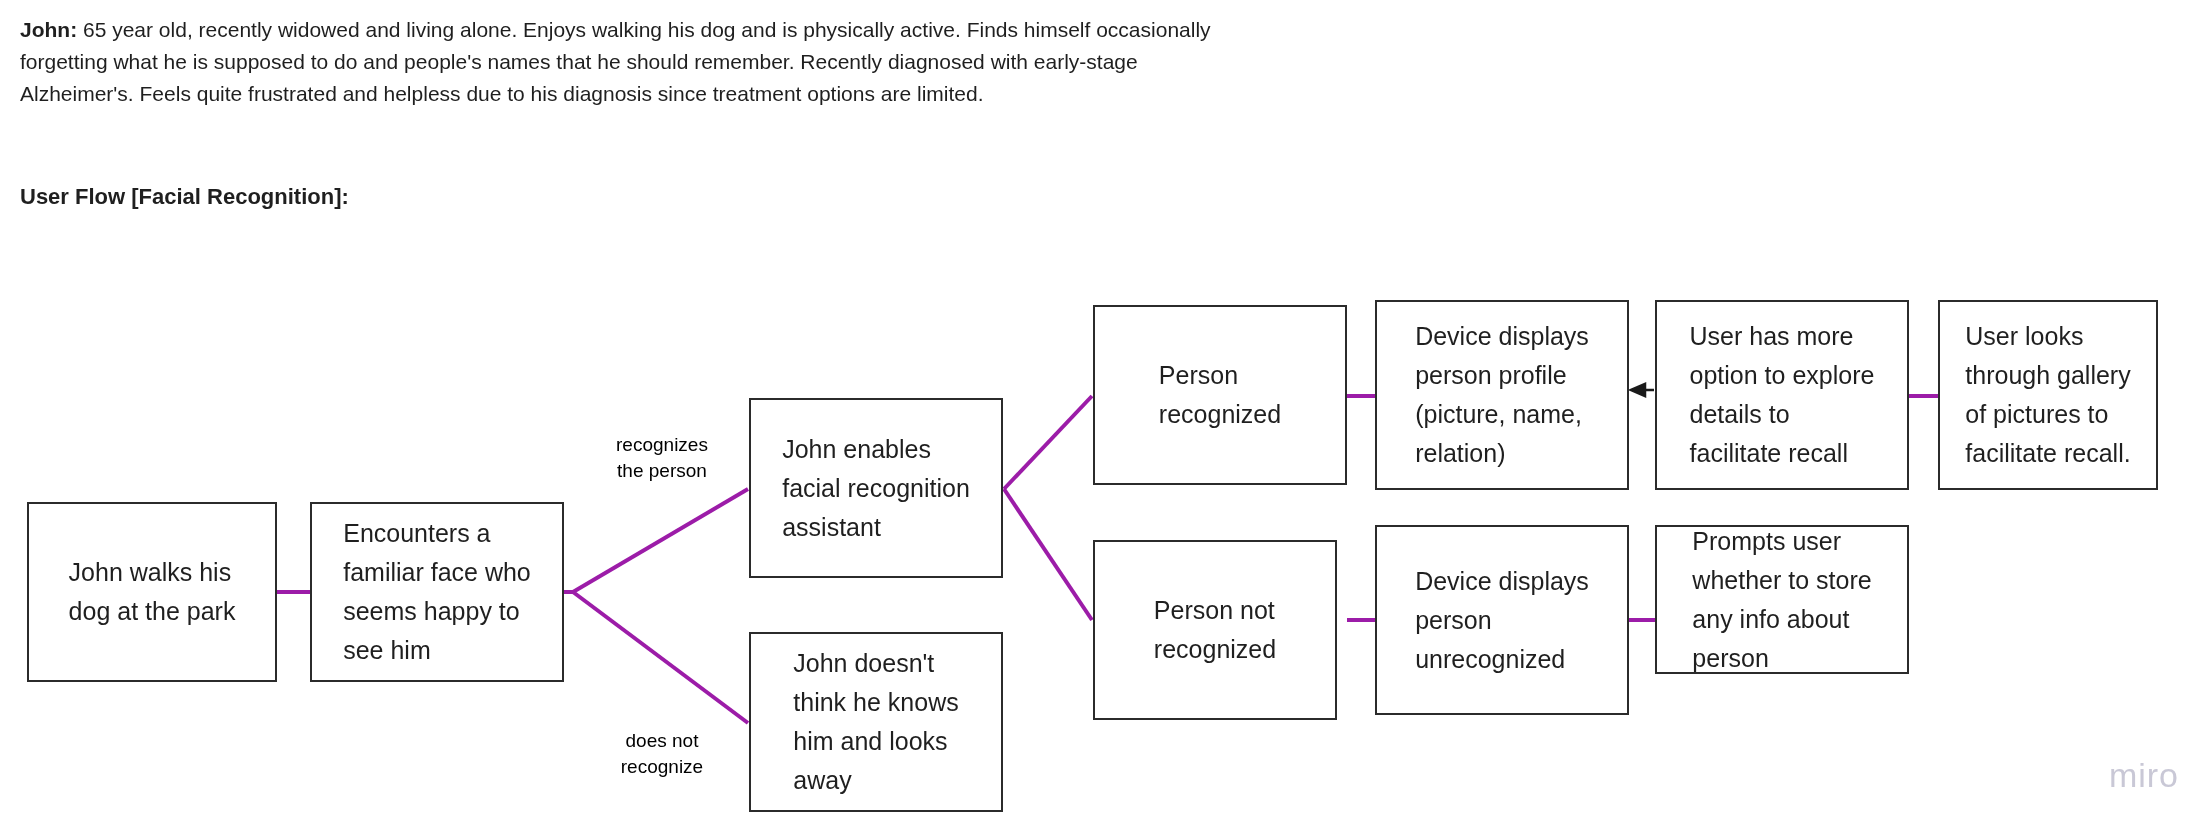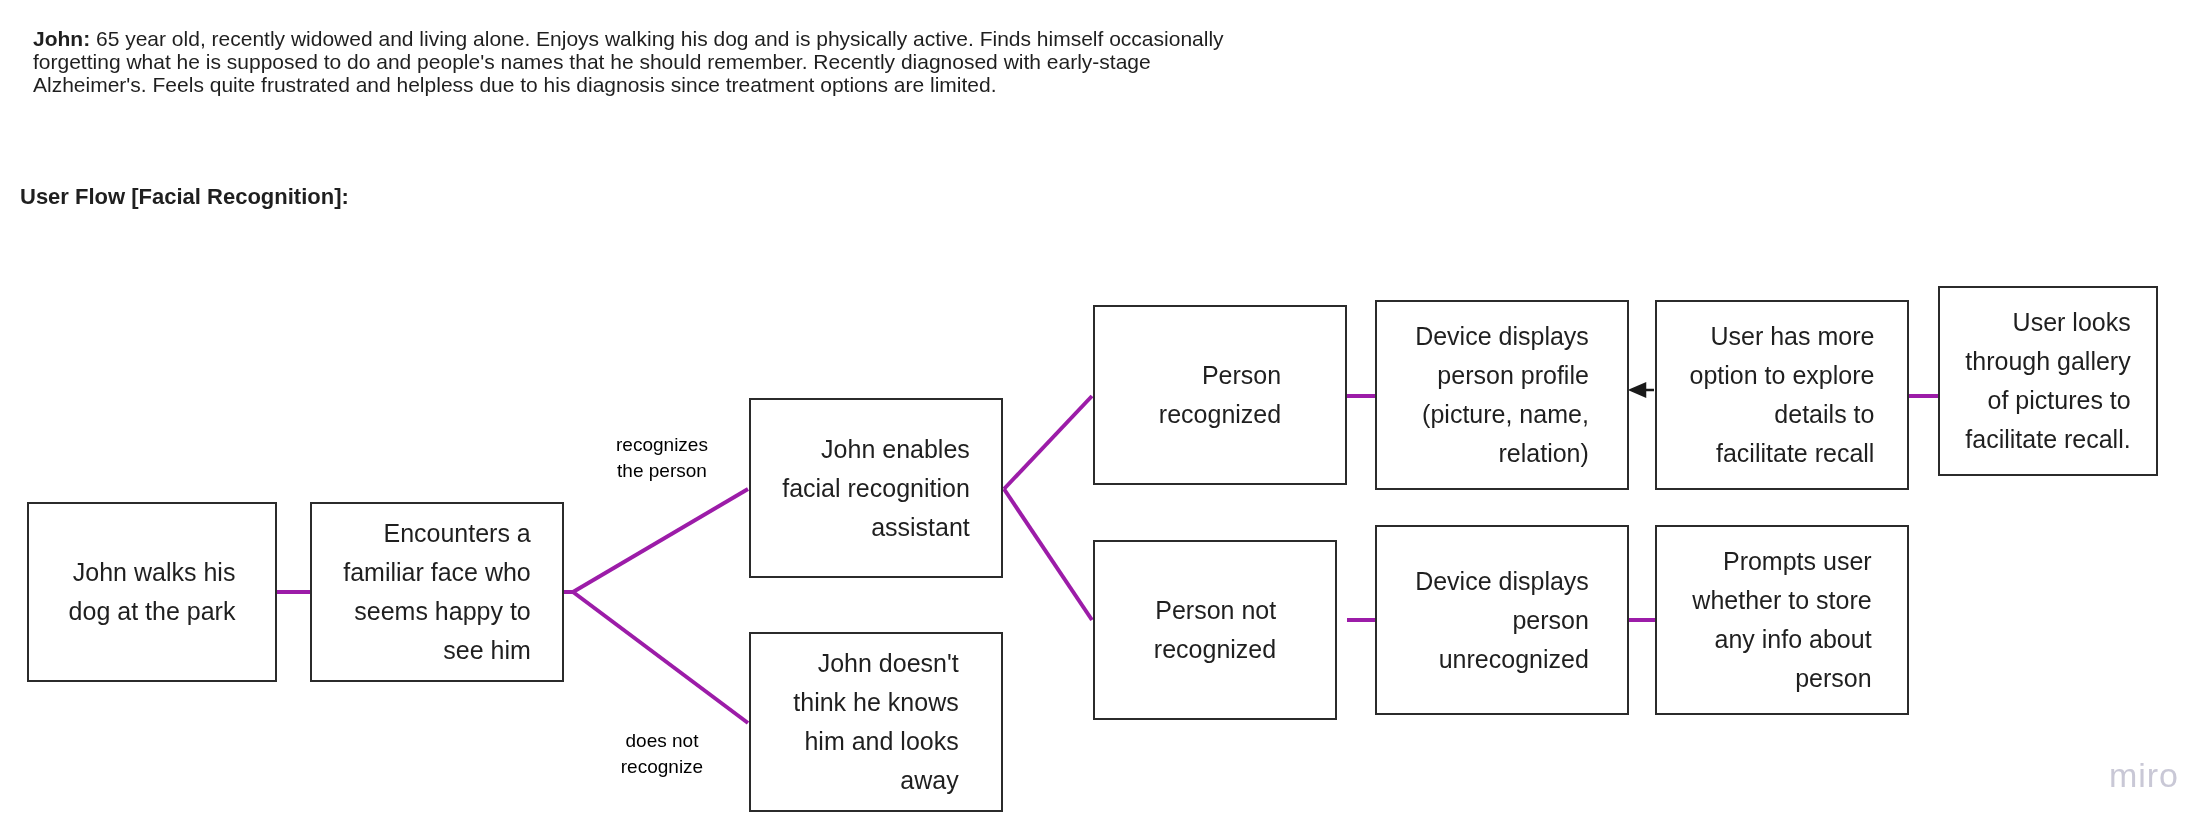--- a/index.html
+++ b/index.html
@@ -20,23 +20,23 @@
 
   
   #persona-block {
     position: absolute;
     left: 20px;
     top: 14px;
     width: 1230px;
   }
   .persona-paragraph {
     font-size: 21px;
-    line-height: 23px;
+    line-height: 32px;
     color: #1f1f1f;
-    margin: 13px;
+    margin: 0;
   }
   .persona-name {
     font-weight: bold;
   }
   #flow-title {
     position: absolute;
     left: 20px;
     top: 182px;
     font-size: 22px;
     line-height: 30px;
@@ -63,21 +63,21 @@
   }
 
   .flow-node {
     position: absolute;
     box-sizing: border-box;
     border: 2px solid #2b2b2b;
     background: #ffffff;
     display: flex;
     align-items: center;
     justify-content: center;
-    text-align: right;
+    text-align: left;
     font-size: 25px;
     line-height: 39px;
     color: #1f1f1f;
     padding: 4px 2px;
   }
   .flow-node .node-text {
     display: block;
     white-space: pre-line;
   }
 
@@ -93,22 +93,22 @@
   
   #node-walks-dog      { left: 27px;   top: 502px; width: 250px;  height: 180px; }
   #node-encounters     { left: 310px;  top: 502px; width: 254px;  height: 180px; }
   #node-enables        { left: 749px;  top: 398px; width: 254px;  height: 180px; }
   #node-doesnt-know    { left: 749px;  top: 632px; width: 254px;  height: 180px; }
   #node-recognized     { left: 1093px; top: 305px; width: 254px;  height: 180px; }
   #node-not-recognized { left: 1093px; top: 530px; width: 244px;  height: 180px; margin-top: 10px; }
   #node-profile        { left: 1375px; top: 300px; width: 254px;  height: 190px; }
   #node-unrecognized   { left: 1375px; top: 525px; width: 254px;  height: 190px; }
   #node-more-options   { left: 1655px; top: 300px; width: 254px;  height: 190px; }
-  #node-prompts-store  { left: 1655px; top: 525px; width: 254px;  height: 190px; }
-  #node-gallery        { left: 1938px; top: 286px; width: 220px;  height: 190px; }
+  #node-prompts-store  { left: 1655px; top: 525px; width: 254px;  height: 149px; }
+  #node-gallery        { left: 1938px; top: 300px; width: 220px;  height: 190px; }
 
   
   #label-recognizes  { left: 592px; top: 432px; width: 140px; }
   #label-not-recog   { left: 592px; top: 728px; width: 140px; }
 
   
   #miro-watermark {
     position: absolute;
     right: 14px;
     bottom: 35px;

